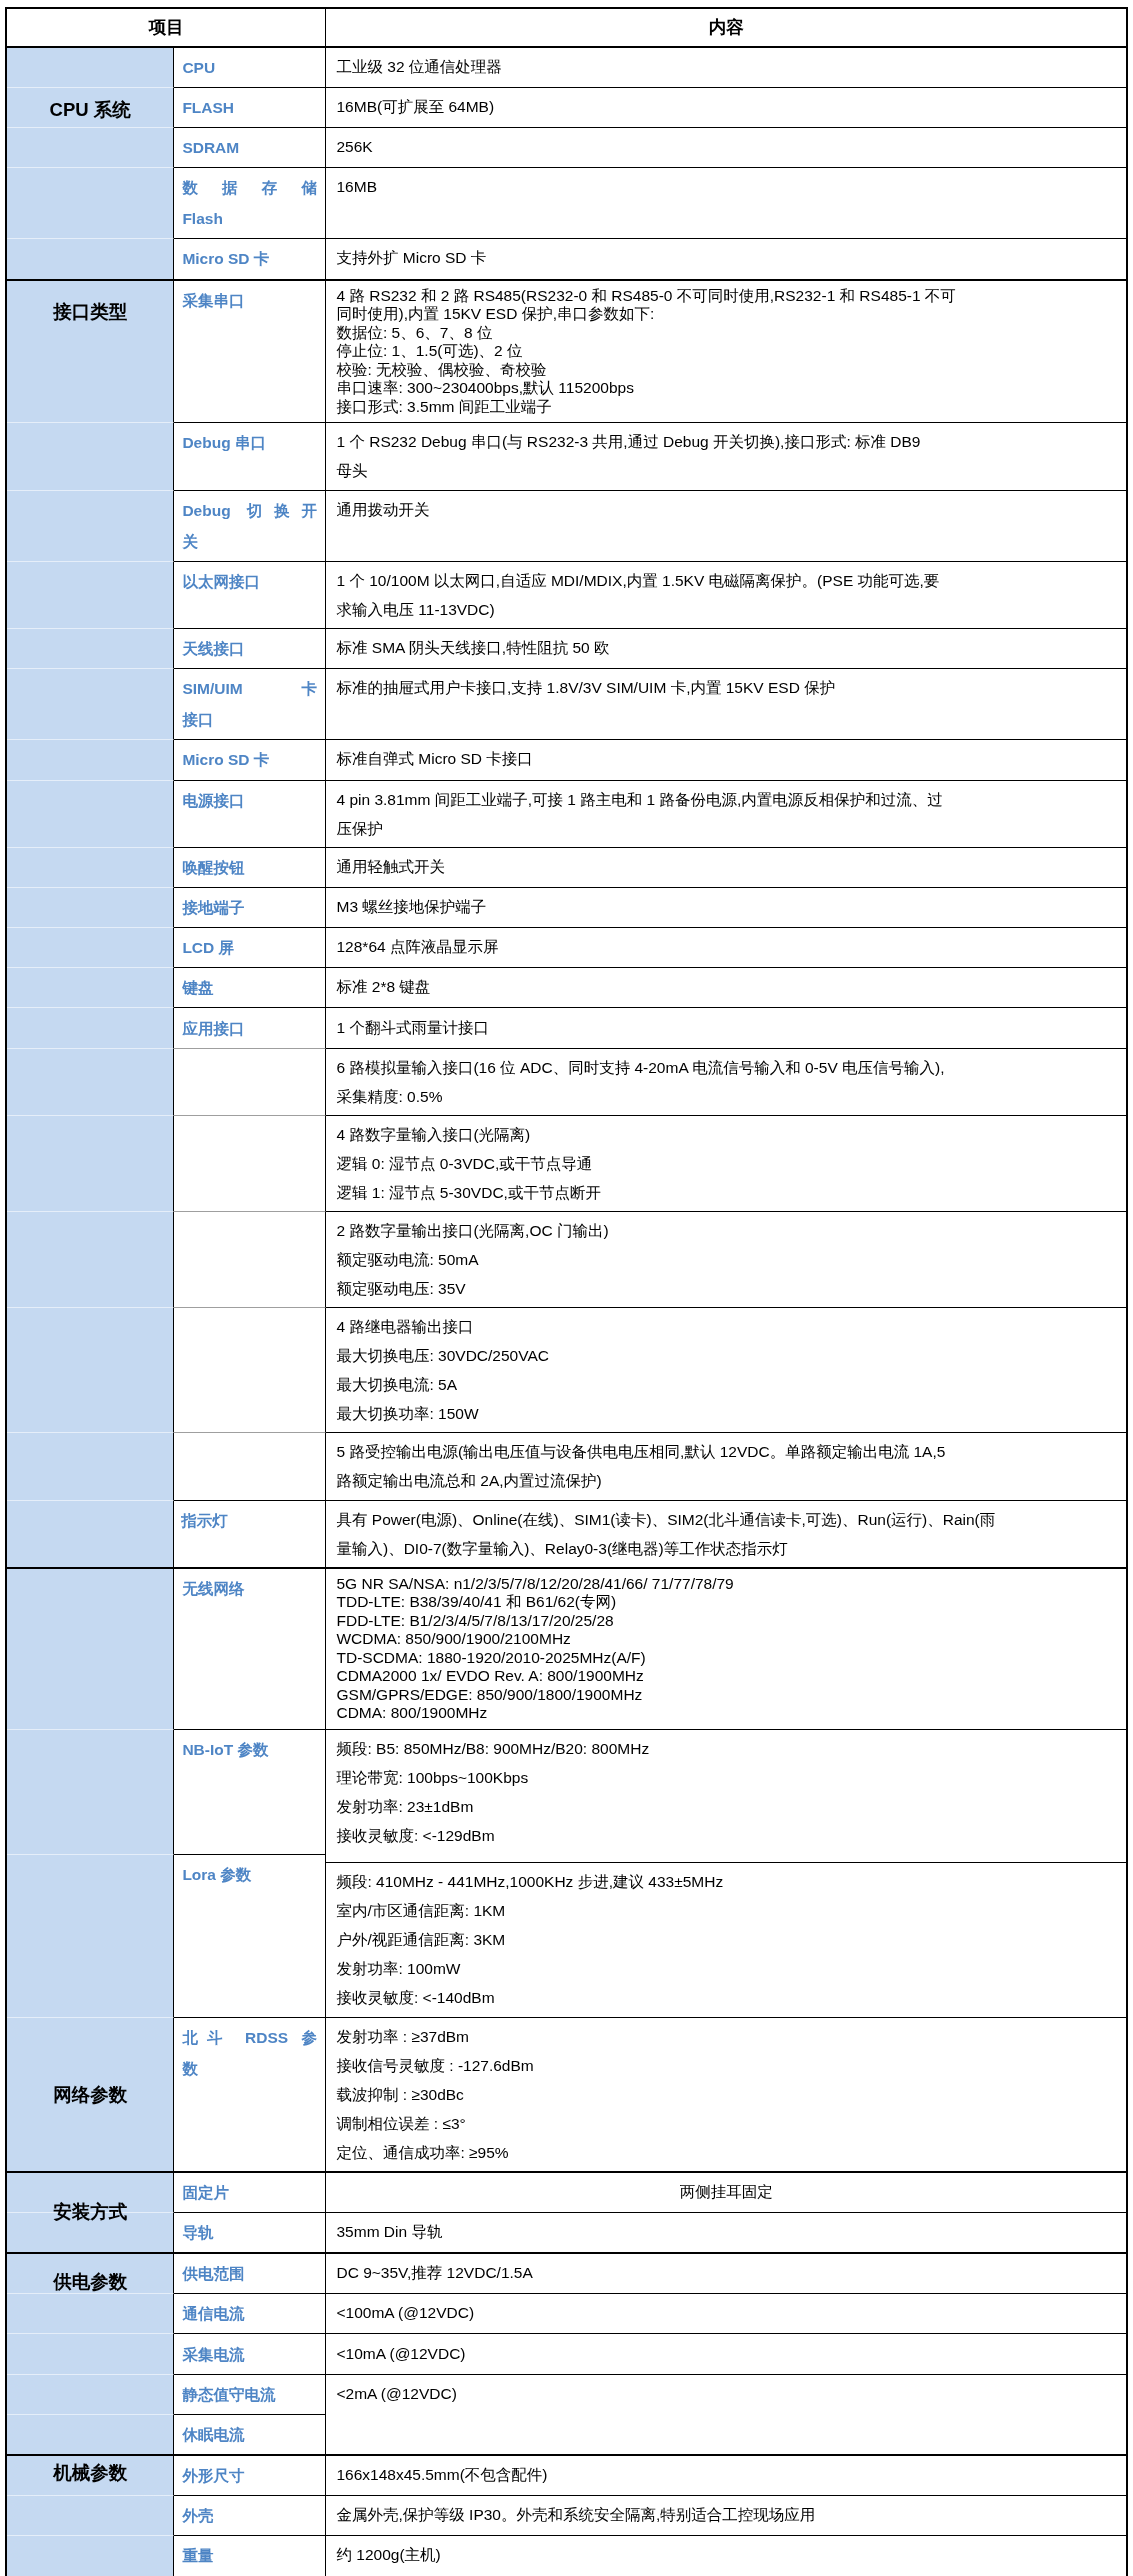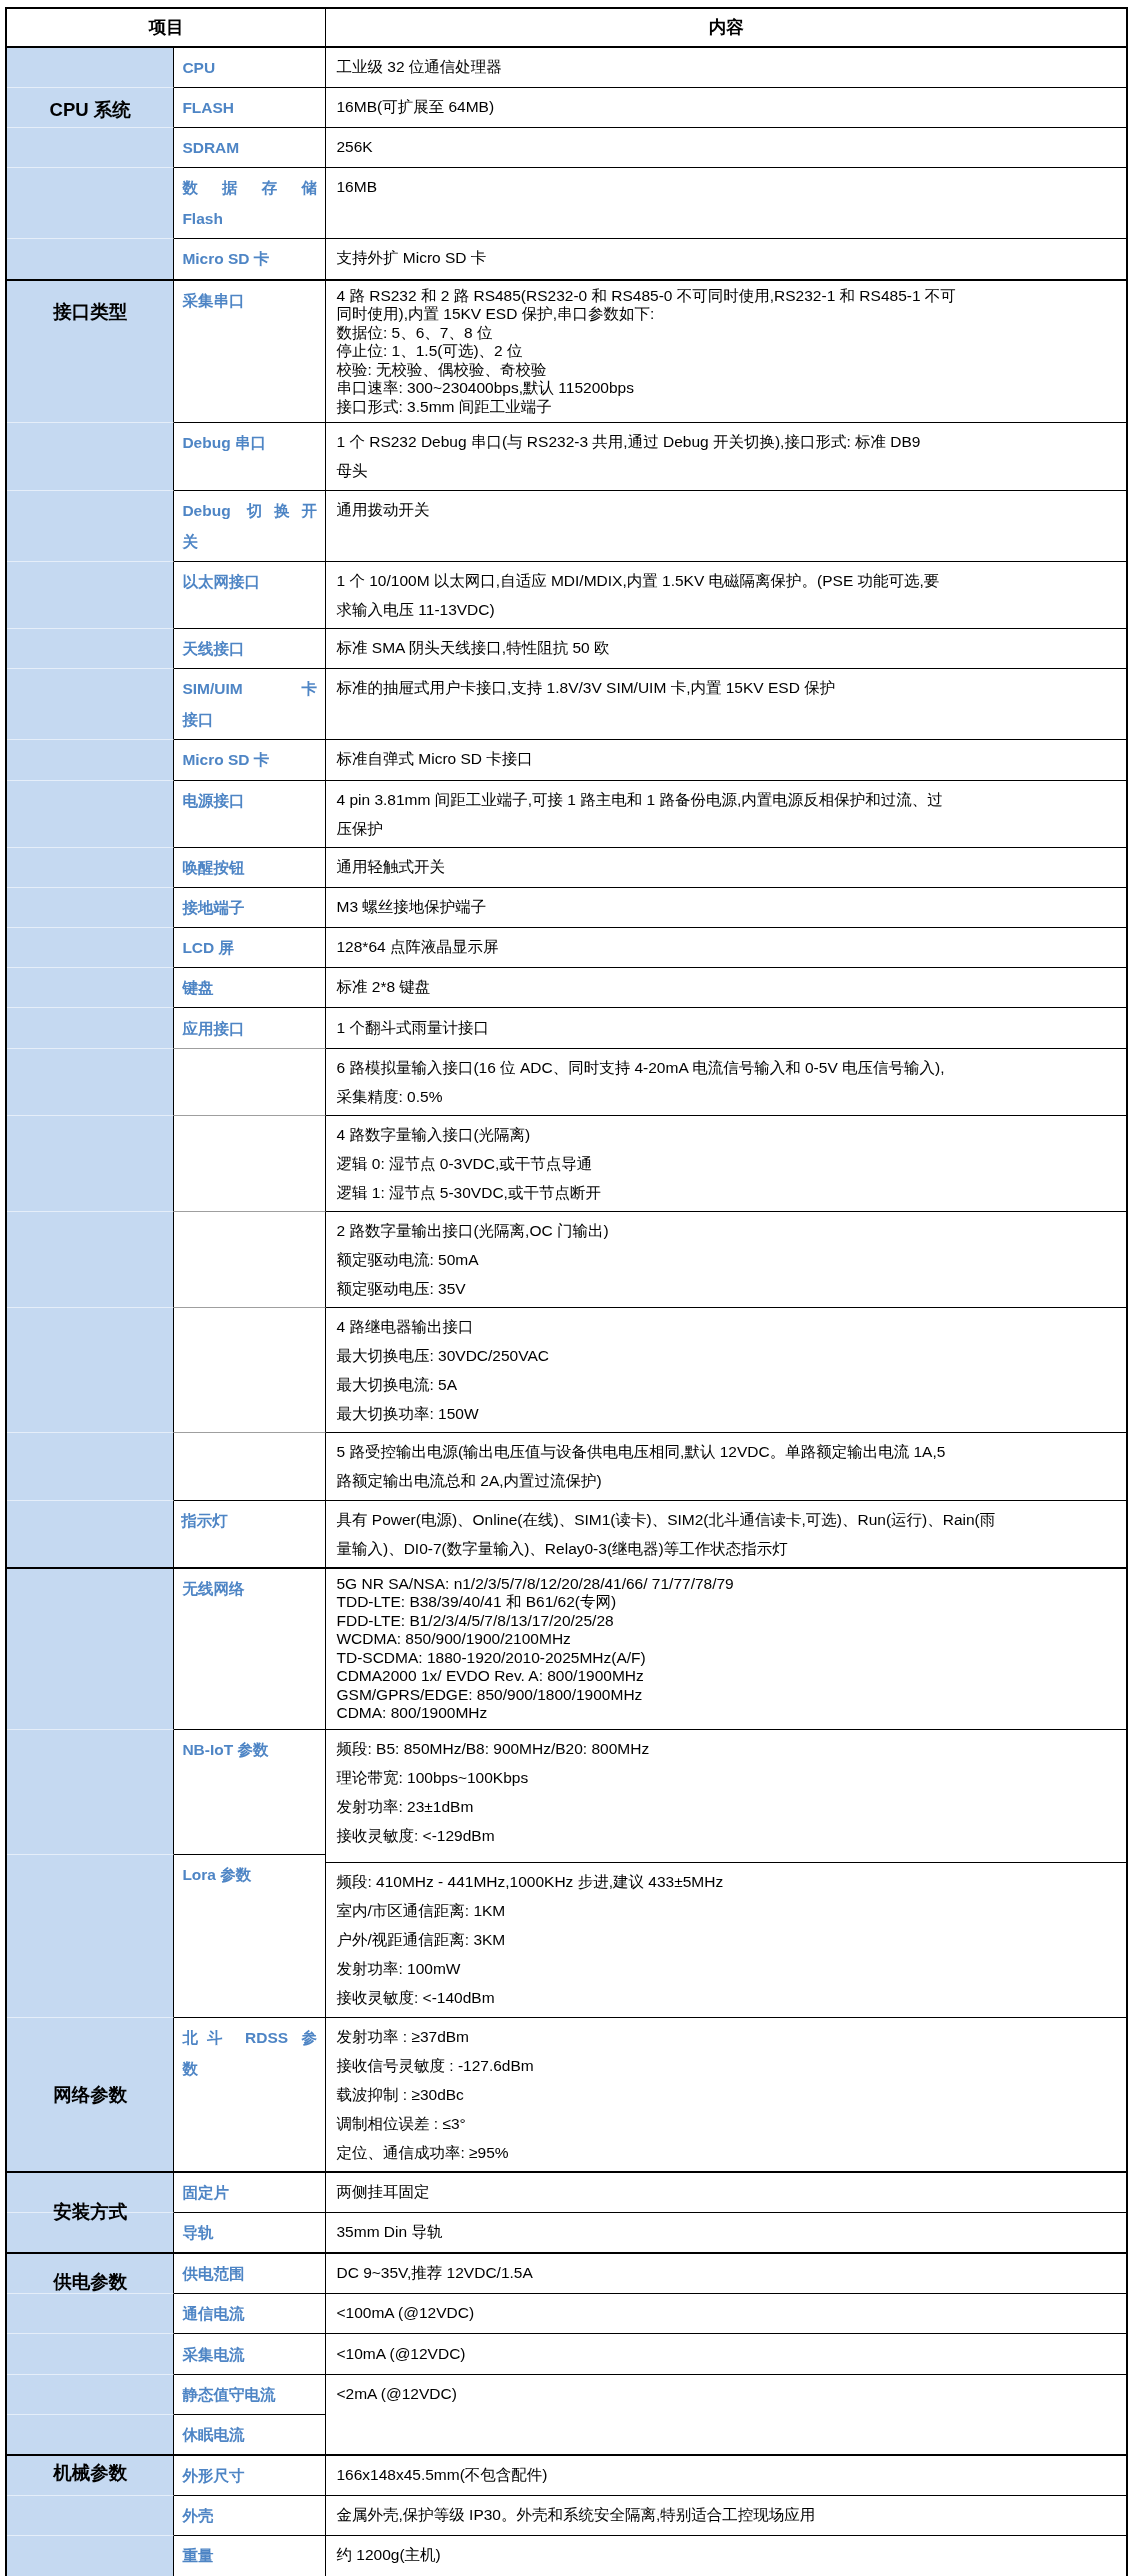--- a/index.html
+++ b/index.html
@@ -257,21 +257,21 @@
       <div class="c3" style="grid-row: 29;">
         <div class="line">发射功率 : ≥37dBm</div>
         <div class="line">接收信号灵敏度 : -127.6dBm</div>
         <div class="line">载波抑制 : ≥30dBc</div>
         <div class="line">调制相位误差 : ≤3°</div>
         <div class="line">定位、通信成功率: ≥95%</div>
       </div>
       <div class="c1label va-low" style="grid-row: 26 / 30;">网络参数</div>
       <div class="c1 secstart" style="grid-row: 30;"></div>
       <div class="c2 secstart" style="grid-row: 30;">固定片</div>
-      <div class="c3 secstart" style="grid-row: 30;">
+      <div class="c3 secstart" style="grid-row: 30; text-align: center;">
         <div class="line">两侧挂耳固定</div>
       </div>
       <div class="c1 cont" style="grid-row: 31;"></div>
       <div class="c2" style="grid-row: 31;">导轨</div>
       <div class="c3" style="grid-row: 31;">
         <div class="line">35mm Din 导轨</div>
       </div>
       <div class="c1label va-center" style="grid-row: 30 / 32;">安装方式</div>
       <div class="c1 secstart" style="grid-row: 32;"></div>
       <div class="c2 secstart" style="grid-row: 32;">供电范围</div>

